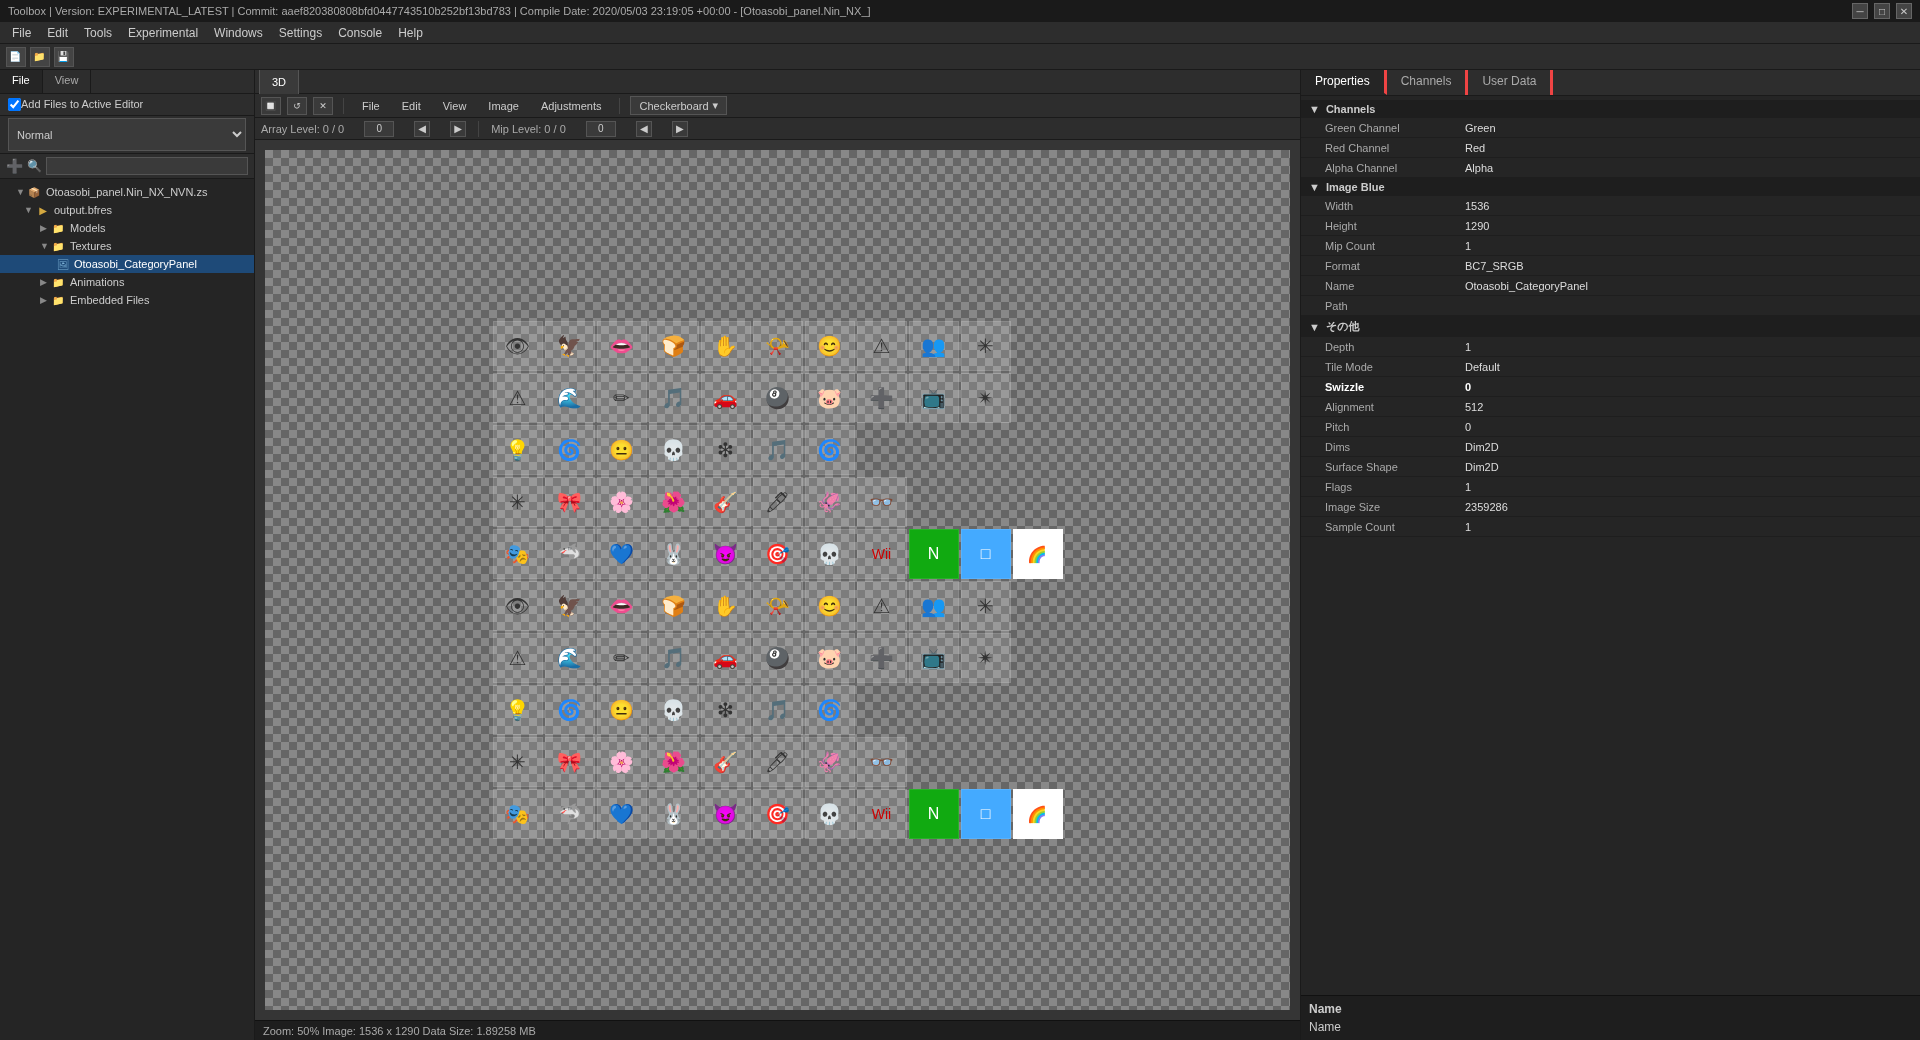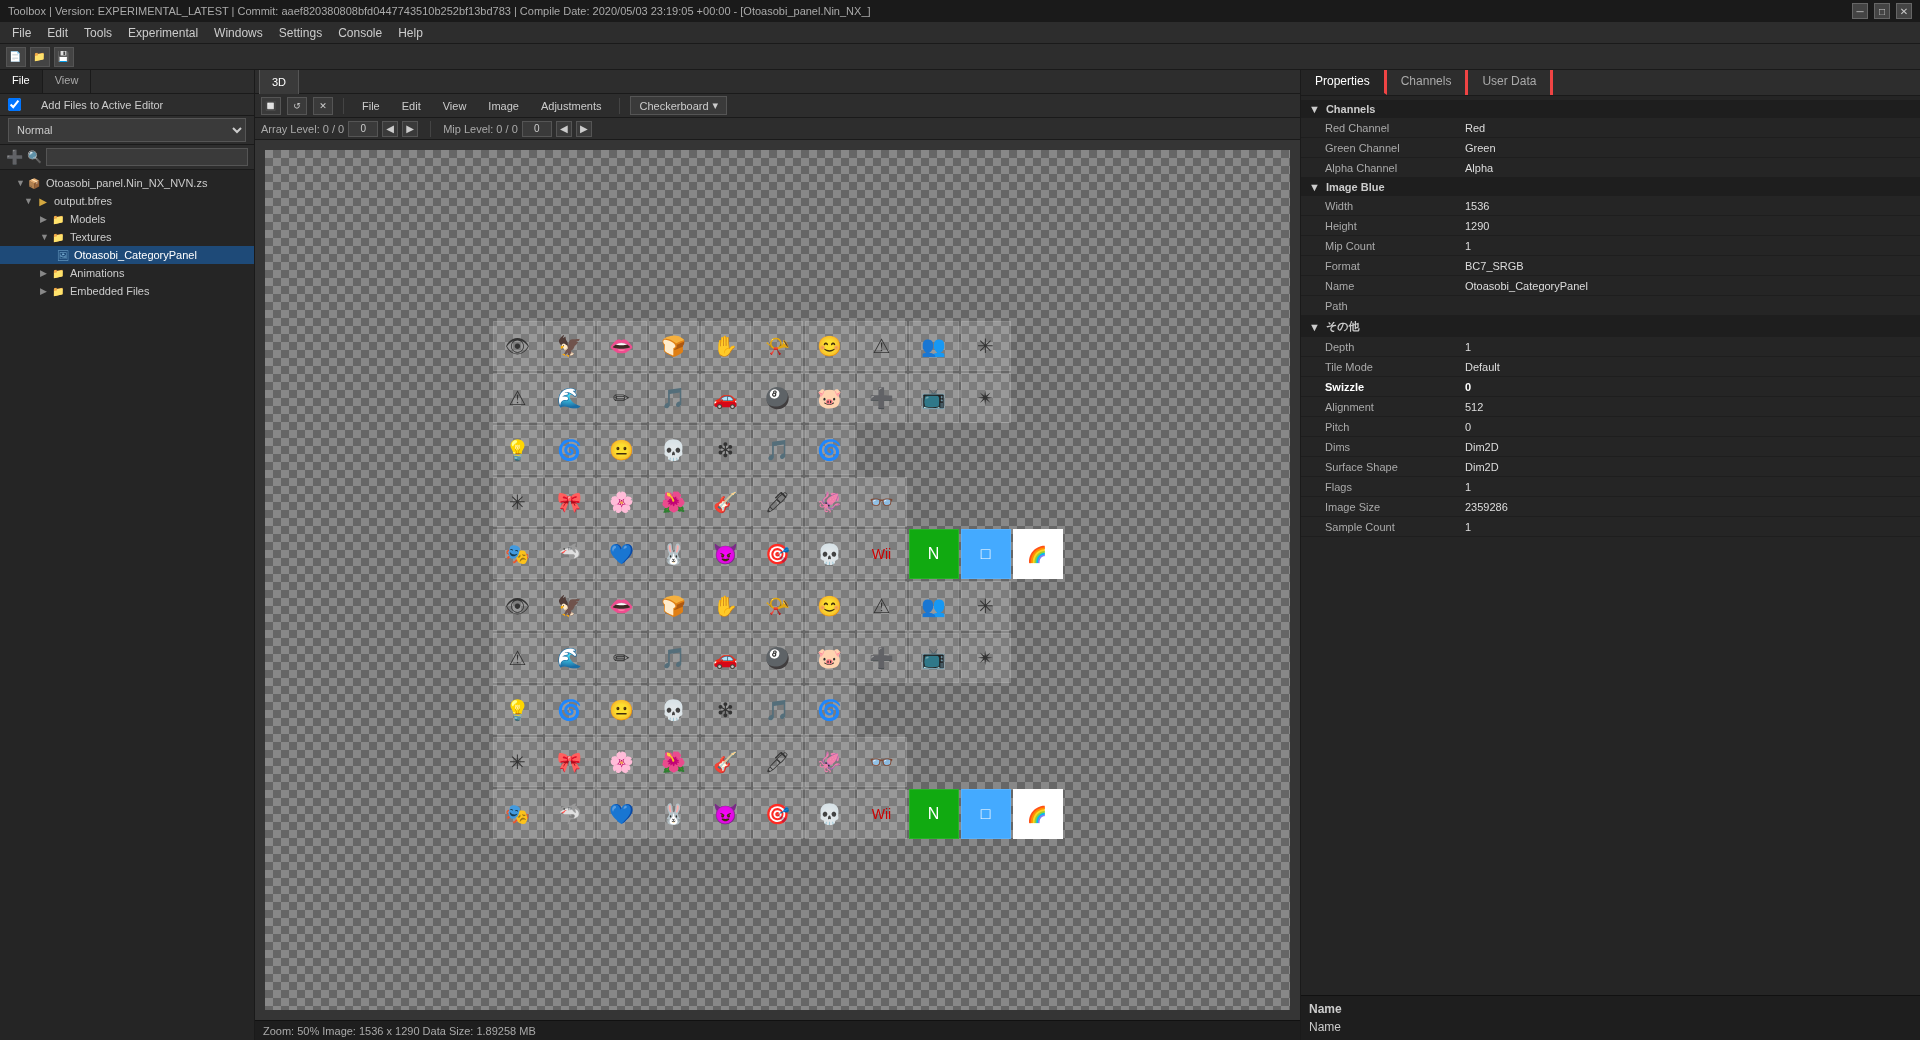--- a/index.html
+++ b/index.html
@@ -71,44 +71,43 @@
       font-size: 11px;
       color: #aaa;
       cursor: pointer;
       border-right: 1px solid #1a1a1a;
     }
     .left-tab.active { background: #252525; color: #fff; }
 
     
     #checkbox-row {
       display: flex;
-      align-items: center;
       padding: 4px 8px;
       background: #2d2d2d;
       border-bottom: 1px solid #1a1a1a;
-      gap: 20px;
+      gap: 0;
       font-size: 11px;
     }
 
     
     #normal-row {
       display: flex;
       align-items: center;
       padding: 2px 8px;
       background: #2d2d2d;
       border-bottom: 1px solid #1a1a1a;
     }
     #normal-select {
       flex: 1;
       background: #3a3a3a;
       border: 1px solid #555;
       color: #ccc;
       font-size: 11px;
       padding: 1px 4px;
-      height: 24px;
+      height: 33px;
     }
 
     
     #search-bar {
       display: flex;
       align-items: center;
       padding: 3px 6px;
       background: #2d2d2d;
       border-bottom: 1px solid #1a1a1a;
       gap: 4px;
@@ -191,21 +190,21 @@
       background: #2d2d2d;
       height: 22px;
       display: flex;
       align-items: center;
       padding: 0 6px;
       gap: 8px;
       border-bottom: 1px solid #1a1a1a;
       font-size: 11px;
       color: #aaa;
     }
-    .level-control { display: flex; align-items: center; gap: 4px; }
+    .level-control { display: flex; align-items: center; gap: 20px; }
     .level-box { width: 30px; height: 16px; background: #3a3a3a; border: 1px solid #555; color: #ccc; font-size: 10px; text-align: center; }
     .level-btn { width: 16px; height: 16px; background: #3a3a3a; border: 1px solid #555; color: #ccc; font-size: 10px; display: flex; align-items: center; justify-content: center; cursor: pointer; }
 
     
     #image-canvas {
       flex: 1;
       overflow: auto;
       position: relative;
       background: #353535;
     }
@@ -617,26 +616,26 @@
       <div class="right-tab">User Data</div>
     </div>
 
     <div id="props-content">
 
       <div class="prop-section-header">
         <span>▼</span>
         <span>Channels</span>
       </div>
       <div class="prop-row">
+        <span class="prop-name">Green Channel</span>
+        <span class="prop-value">Green</span>
+      </div>
+      <div class="prop-row">
         <span class="prop-name">Red Channel</span>
         <span class="prop-value">Red</span>
-      </div>
-      <div class="prop-row">
-        <span class="prop-name">Green Channel</span>
-        <span class="prop-value">Green</span>
       </div>
       <div class="prop-row">
         <span class="prop-name">Alpha Channel</span>
         <span class="prop-value">Alpha</span>
       </div>
 
       <div class="prop-section-header">
         <span>▼</span>
         <span>Image Blue</span>
       </div>

